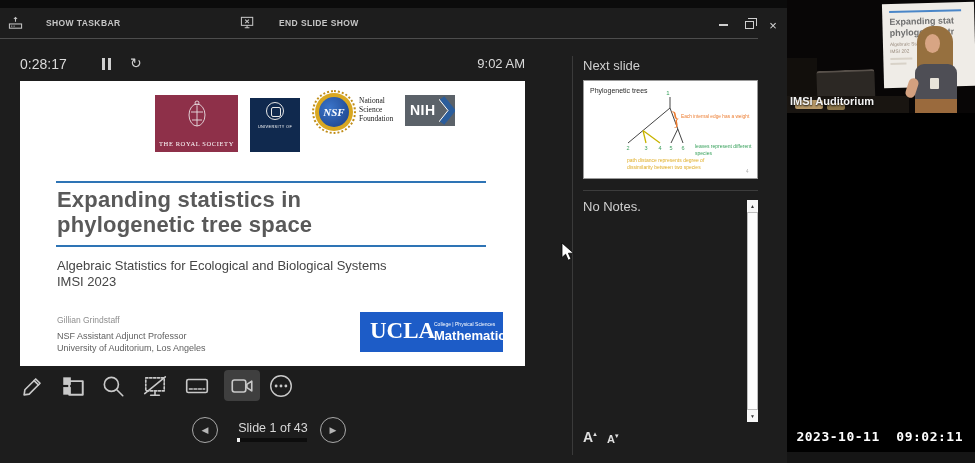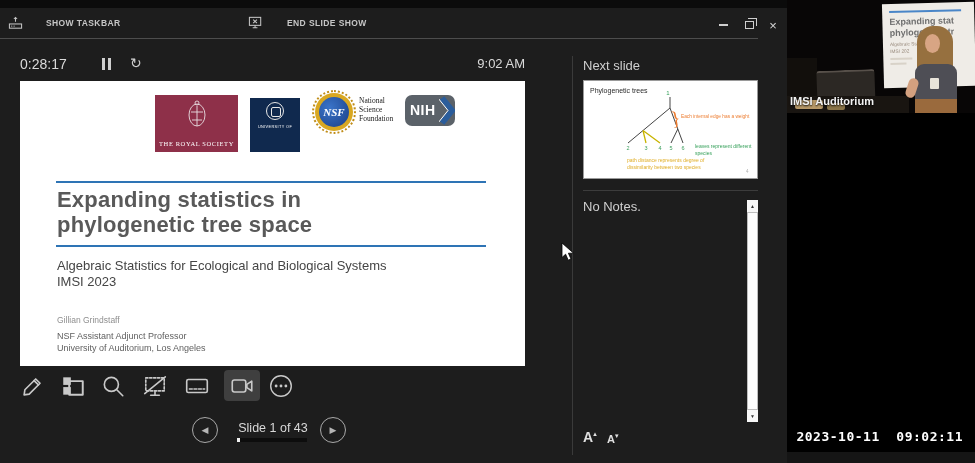--- a/index.html
+++ b/index.html
@@ -35,21 +35,21 @@
   .rs-name { position:absolute; left:0; bottom:5px; width:100%; text-align:center; color:#fff; font-family:"Liberation Serif",serif; font-size:6.5px; letter-spacing:.6px; }
   .logo-ox { position:absolute; left:230px; top:17px; width:50px; height:54px; background:#10294e; }
   .ox-crest { position:absolute; left:50%; top:4px; transform:translateX(-50%); width:18px; height:18px; border:1px solid #e8e8e8; border-radius:50%; }
   .ox-crest::after { content:""; position:absolute; left:4px; top:4px; width:8px; height:8px; border:1px solid #e8e8e8; border-radius:2px; }
   .ox-l1 { position:absolute; left:0; top:27px; width:100%; text-align:center; color:#fff; font-size:3.8px; letter-spacing:.4px; }
   .ox-l2 { position:absolute; left:0; top:33px; width:100%; text-align:center; color:#fff; font-family:"Liberation Serif",serif; font-size:10.5px;margin-top:40px; }
   .logo-nsf { position:absolute; left:295px; top:12px; width:38px; height:38px; border-radius:50%; background:#d9a821; outline:2px dotted #c08d18; outline-offset:1px; }
   .nsf-globe { position:absolute; left:4px; top:4px; width:30px; height:30px; border-radius:50%; background:radial-gradient(circle at 35% 35%, #3a74c9, #1b3f86); display:flex; align-items:center; justify-content:center; }
   .nsf-abbr { color:#fff; font-style:italic; font-weight:bold; font-size:11px; font-family:"Liberation Serif",serif; }
   .nsf-text { position:absolute; left:339px; top:15px; font-family:"Liberation Serif",serif; font-size:7.5px; line-height:9px; color:#1a1a1a; }
-  .logo-nih { position:absolute; left:385px; top:14px; width:50px; height:31px; background:#5b6269; border-radius:7px; overflow:hidden; }
+  .logo-nih { position:absolute; left:385px; top:14px; width:50px; height:31px; background:#5b6269; border-radius:0; overflow:hidden; }
   .nih-abbr { position:absolute; left:5px; top:7px; color:#fff; font-weight:bold; font-size:14px; letter-spacing:.5px; }
   .logo-ut { position:absolute; left:296px; top:57px; width:190px; height:28px; }
   .ut-shield { position:absolute; left:2px; top:1px; width:14px; height:21px; border:1.5px solid #bf5700; border-radius:2px 2px 7px 7px; }
   .ut-shield::after { content:""; position:absolute; left:2px; top:2px; width:6px; height:6px; border:1px solid #bf5700; }
   .ut-l1 { position:absolute; left:22px; top:1px; color:#bf5700; font-family:"Liberation Serif",serif; font-size:7.5px; }
   .ut-l2 { position:absolute; left:22px; top:8px; color:#3d3d3d; font-family:"Liberation Serif",serif; font-size:11.5px; }
   .ut-l3 { position:absolute; left:22px; top:21px; color:#4a4a4a; font-family:"Liberation Serif",serif; font-style:italic; font-size:7px; }
   .blue-rule { position:absolute; left:36px; width:430px; height:2px; background:#2e74b5; }
   #rule-top { top:100px; } #rule-bottom { top:164px; }
   #slide-title { position:absolute; left:37px; top:106px; font-size:22px; font-weight:bold; color:#595959; line-height:25px; letter-spacing:.2px; }
@@ -123,21 +123,21 @@
     <div id="toolbar">
       <div class="tb-item" style="left:8px;">
         <svg width="15" height="15" viewBox="0 0 16 16" style="stroke:#c6c6c6;fill:none;stroke-width:1.1;">
           <rect x="1.5" y="8.5" width="13" height="4.5"></rect>
             <circle cx="4" cy="10.7" r="0.7" fill="#c6c6c6" stroke="none"></circle>
             <circle cx="6.5" cy="10.7" r="0.7" fill="#c6c6c6" stroke="none"></circle>
             <path d="M8 6 L8 1.5 M6.3 3.2 L8 1.5 L9.7 3.2"></path>
         </svg>
         <span class="tb-label">SHOW TASKBAR</span>
       </div>
-      <div class="tb-item" style="left:248px;text-align:right;">
+      <div class="tb-item" style="left:240px;text-align:right;">
         <svg width="16" height="16" viewBox="0 0 17 17" style="stroke:#c6c6c6;fill:none;stroke-width:1.1;">
           <rect x="1.5" y="2.5" width="12" height="8.5"></rect>
             <path d="M5.5 4.8 L9.5 8.7 M9.5 4.8 L5.5 8.7"></path>
             <path d="M7.5 11 L7.5 13.5 M5 13.5 L10 13.5"></path>
         </svg>
         <span class="tb-label">END SLIDE SHOW</span>
       </div>
 
       <div class="winctl" style="left:712px;">
           <span class="bar"></span>
@@ -208,20 +208,25 @@
 
       <div id="slide-subtitle">
         <div>Algebraic Statistics for Ecological and Biological Systems</div>
         <div>IMSI 2023</div>
       </div>
 
       <div id="author">Gillian Grindstaff</div>
       <div id="author-role">NSF Assistant Adjunct Professor</div>
       <div id="author-aff">University of Auditorium, Los Angeles</div>
 
+      <div class="logo-ucla">
+        <span class="ucla-abbr">UCLA</span>
+        <span class="ucla-college">College | Physical Sciences</span>
+        <span class="ucla-dept">Mathematics</span>
+      </div>
     </div>
 
     <div id="tool-camera-bg"></div>
 
     <div class="tool" style="left:19px;">
       <svg width="26" height="26" viewBox="0 0 24 24">
         <path d="M14.5 5.5 l4 4 L8.5 19.5 l-4.7 0.7 L4.5 15.5 Z"></path>
           <path d="M13 7 l4 4"></path>
       </svg>
     </div>

